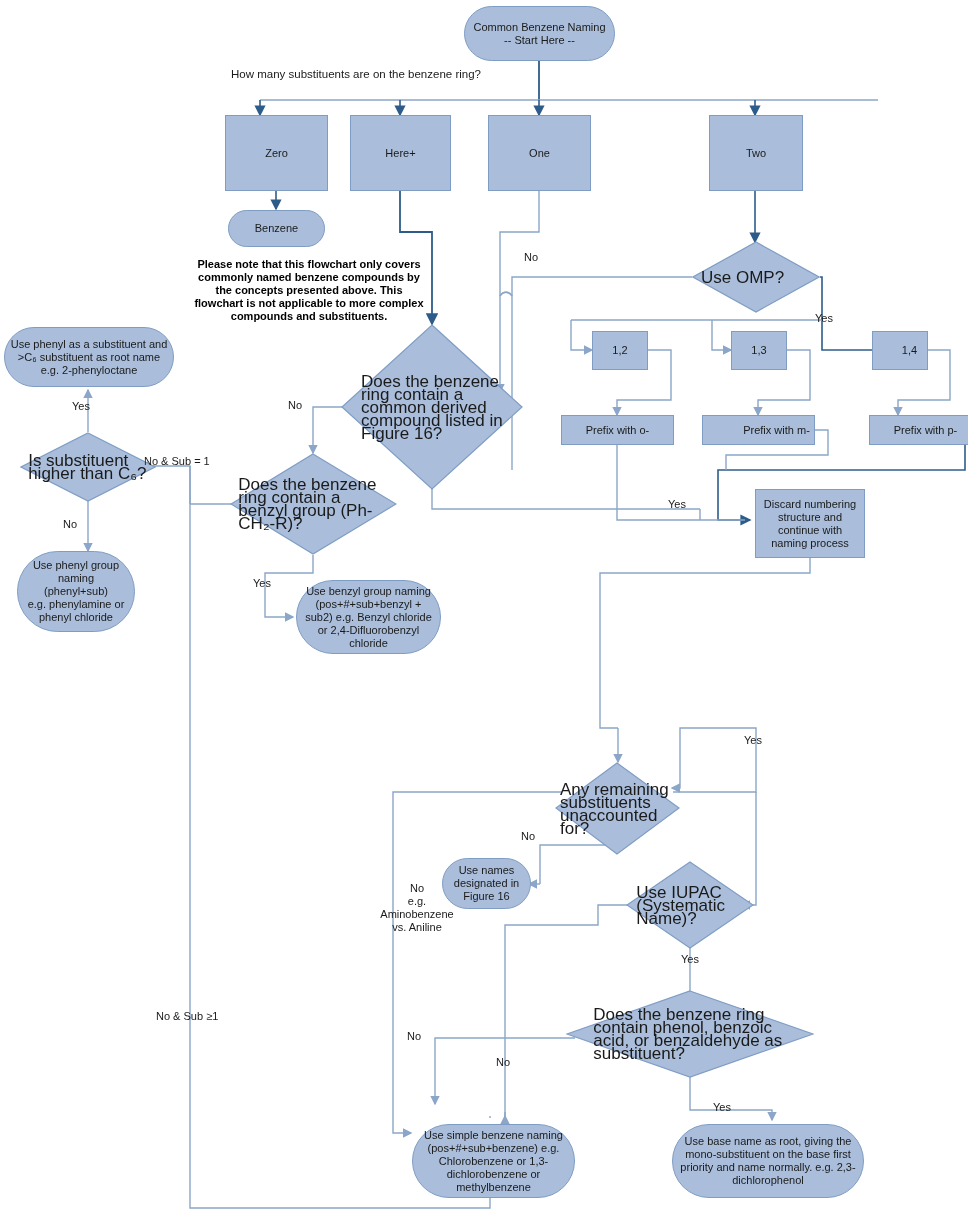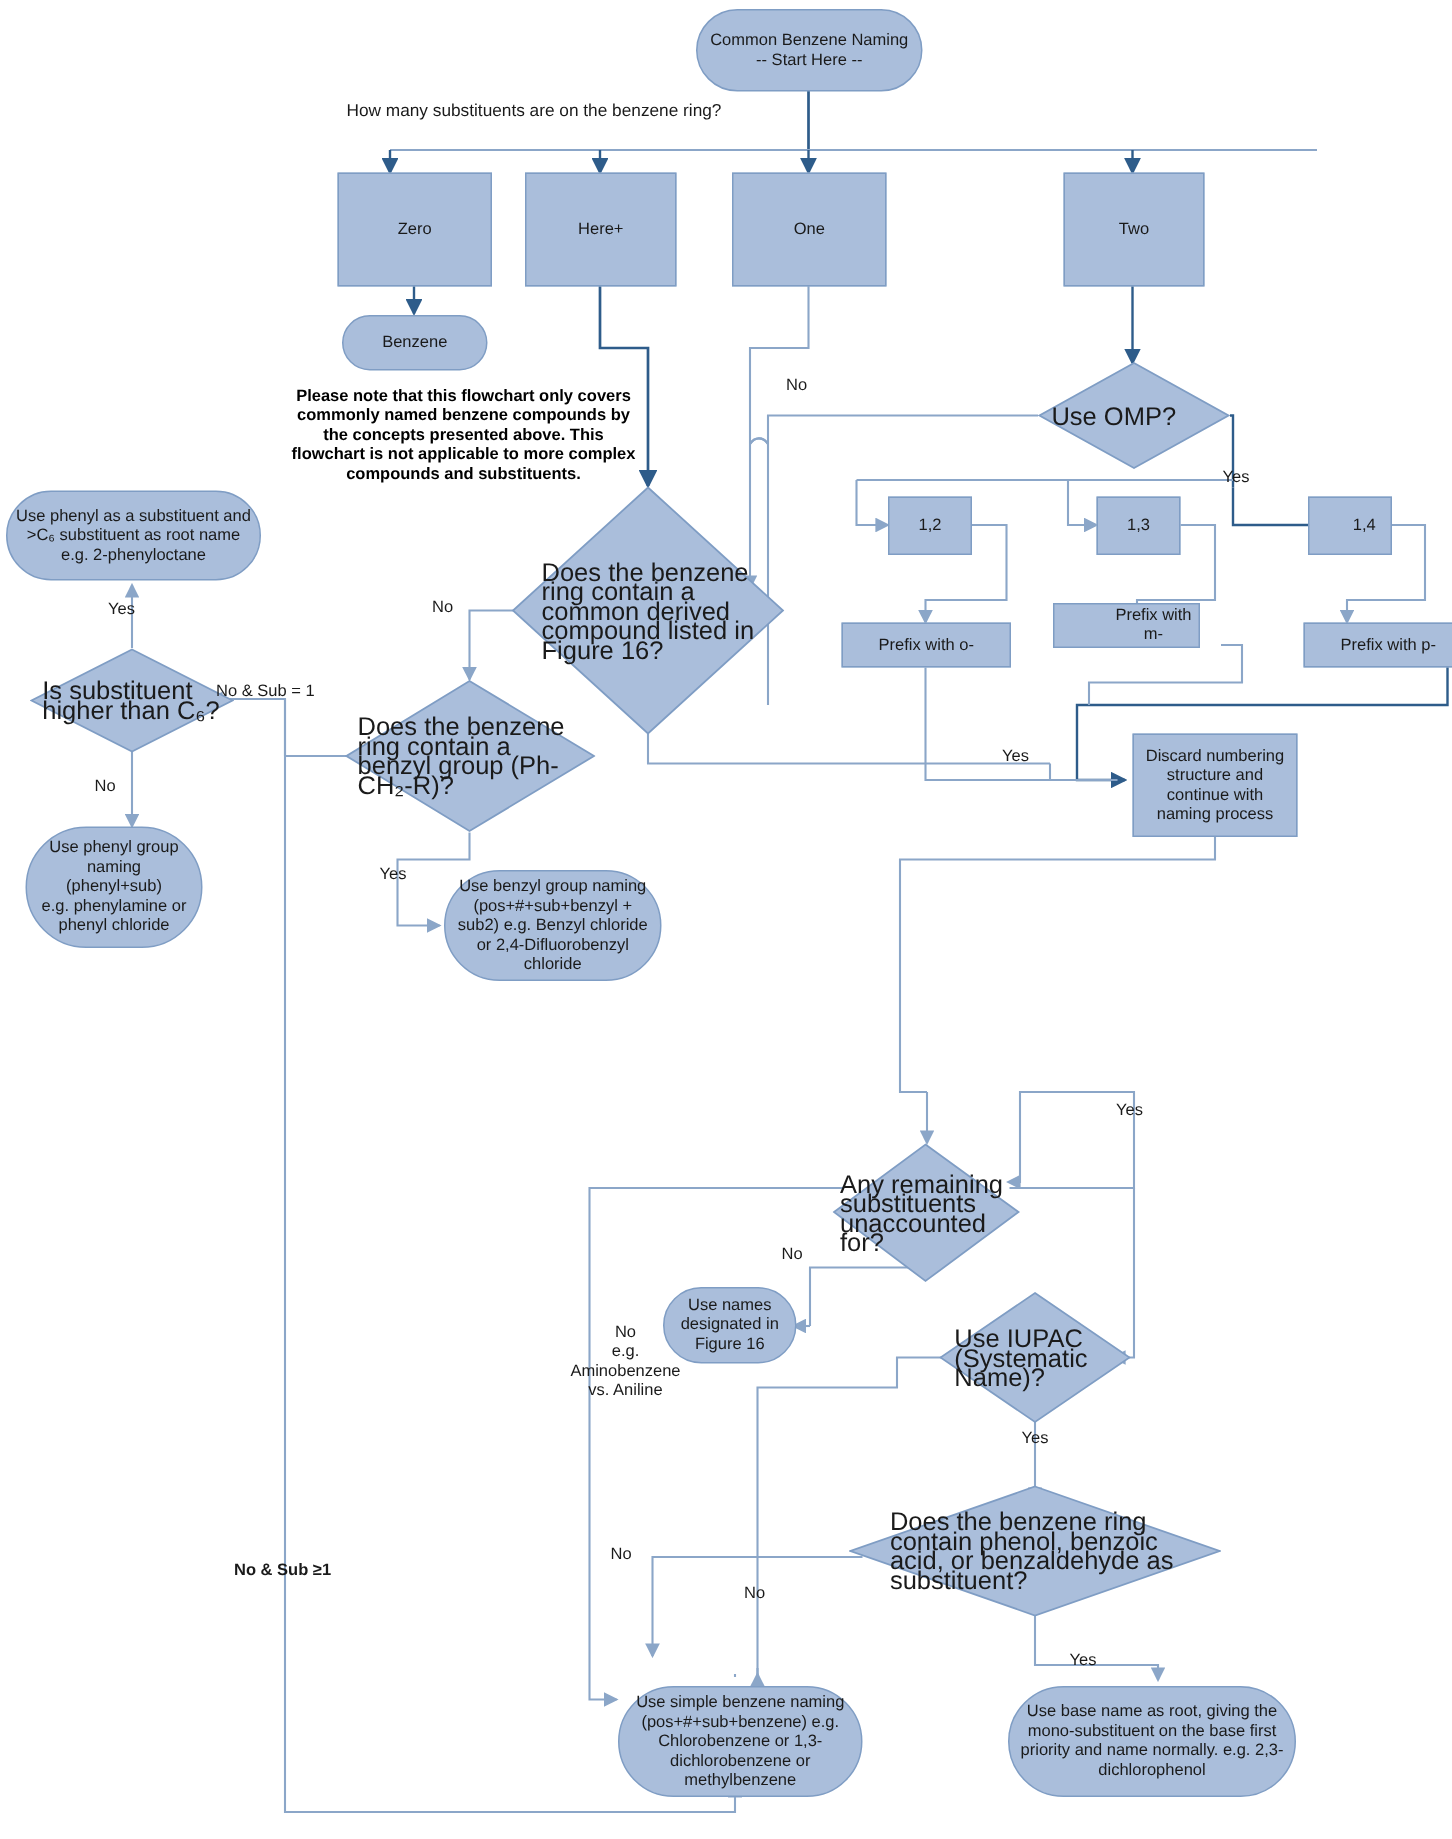--- a/index.html
+++ b/index.html
@@ -223,21 +223,21 @@
   <div class="node proc" style="left:731px; top:331px; width:56px; height:39px;">
     <span>1,3</span>
   </div>
   <div class="node proc" style="left:872px; top:331px; width:56px; height:39px;padding-left:23px;">
     <span>1,4</span>
   </div>
 
   <div class="node proc" style="left:561px; top:415px; width:113px; height:30px;">
     <span>Prefix with o-</span>
   </div>
-  <div class="node proc" style="left:702px; top:402px; width:98px; height:30px;padding-left:40px;">
+  <div class="node proc" style="left:702px; top:415px; width:113px; height:30px;padding-left:40px;">
     <span>Prefix with m-</span>
   </div>
   <div class="node proc" style="left:842px; top:415px; width:113px; height:30px;margin-left:27px;">
     <span>Prefix with p-</span>
   </div>
 
   <div class="node proc" style="left:755px; top:489px; width:110px; height:69px;">
     <span>Discard numbering structure and continue with naming process</span>
   </div>
 
@@ -314,21 +314,21 @@
 e.g. 2,3-dichlorophenol</span>
   </div>
 
   <div class="etext" style="left:524px; top:251px;">No</div>
   <div class="etext" style="left:815px; top:312px;">Yes</div>
   <div class="etext" style="left:288px; top:399px;">No</div>
   <div class="etext" style="left:668px; top:498px;">Yes</div>
   <div class="etext" style="left:72px; top:400px;">Yes</div>
   <div class="etext" style="left:63px; top:518px;">No</div>
   <div class="etext" style="left:144px; top:455px;text-align:right;">No &amp; Sub = 1</div>
-  <div class="etext" style="left:156px; top:1041px;font-weight:bold;">No &amp; Sub ≥1</div>
+  <div class="etext" style="left:156px; top:1010px;">No &amp; Sub ≥1</div>
   <div class="etext" style="left:253px; top:577px;">Yes</div>
   <div class="etext" style="left:744px; top:734px;">Yes</div>
   <div class="etext" style="left:521px; top:830px;">No</div>
   <div class="etext center" style="left: 371px; top: 882px; width: 92px; text-align: center; white-space: pre-line;">No
 e.g. Aminobenzene
 vs. Aniline</div>
   <div class="etext" style="left:681px; top:953px;">Yes</div>
   <div class="etext" style="left:407px; top:1030px;">No</div>
   <div class="etext" style="left:713px; top:1101px;">Yes</div>
   <div class="etext" style="left:496px; top:1056px;">No</div>

